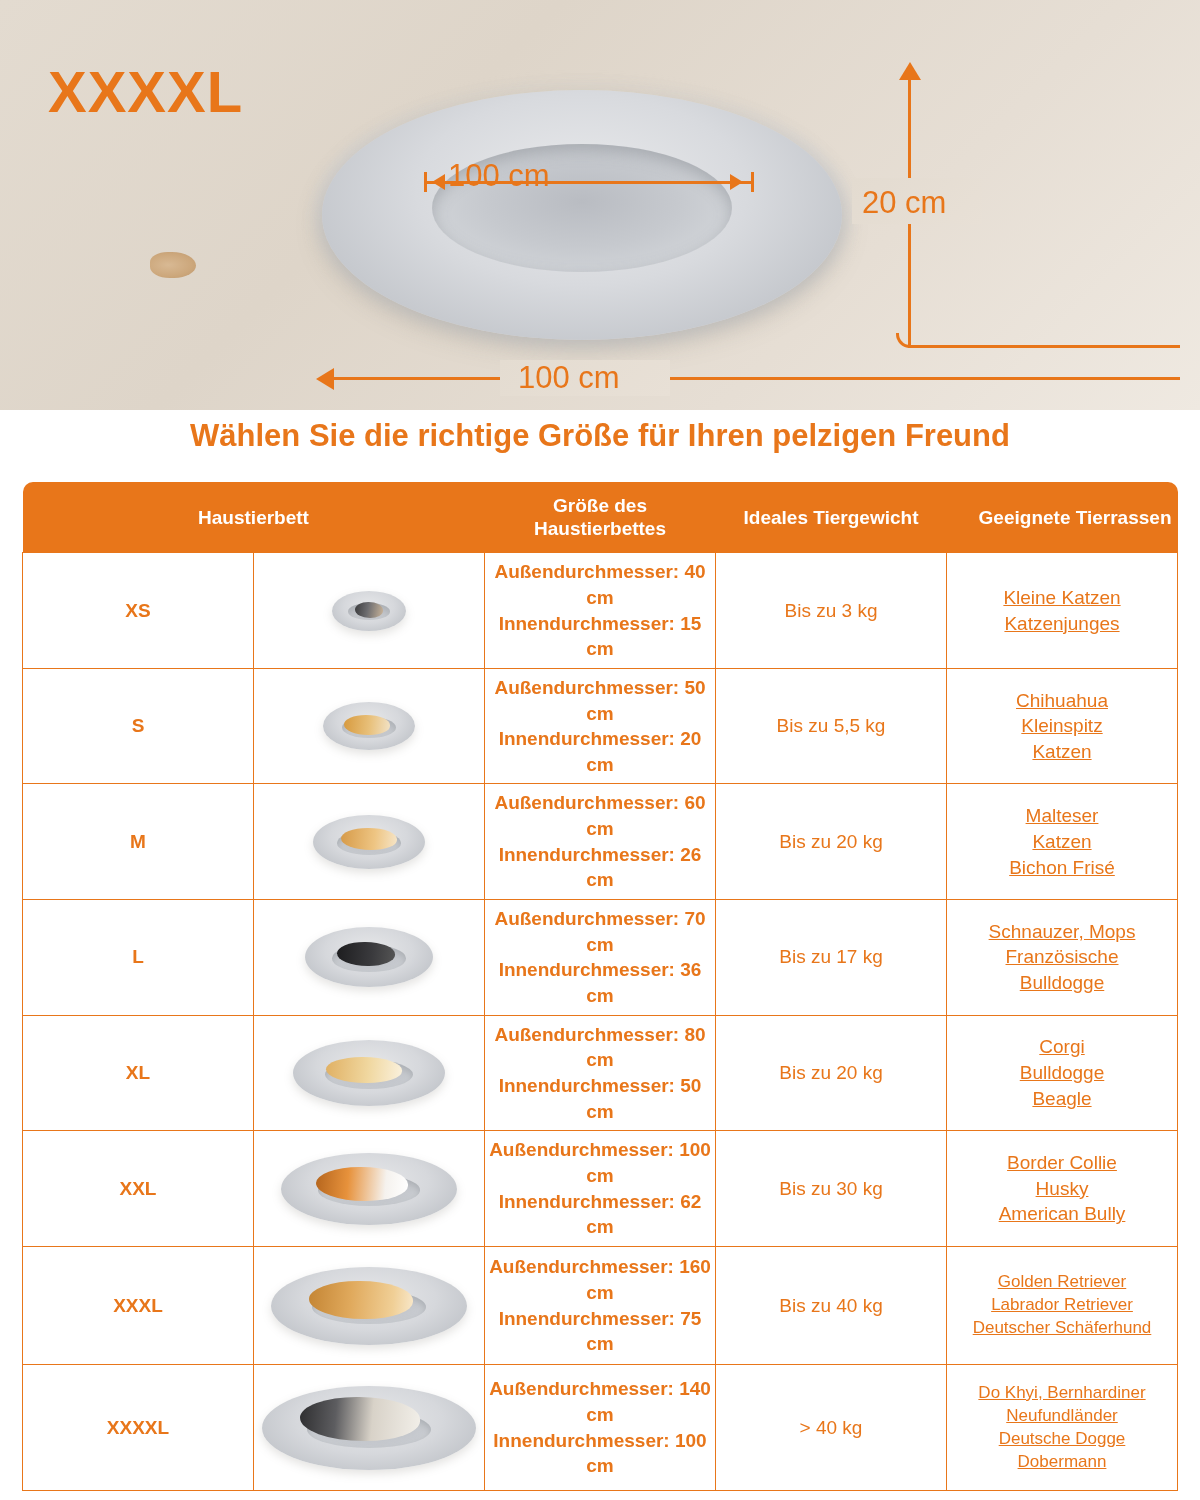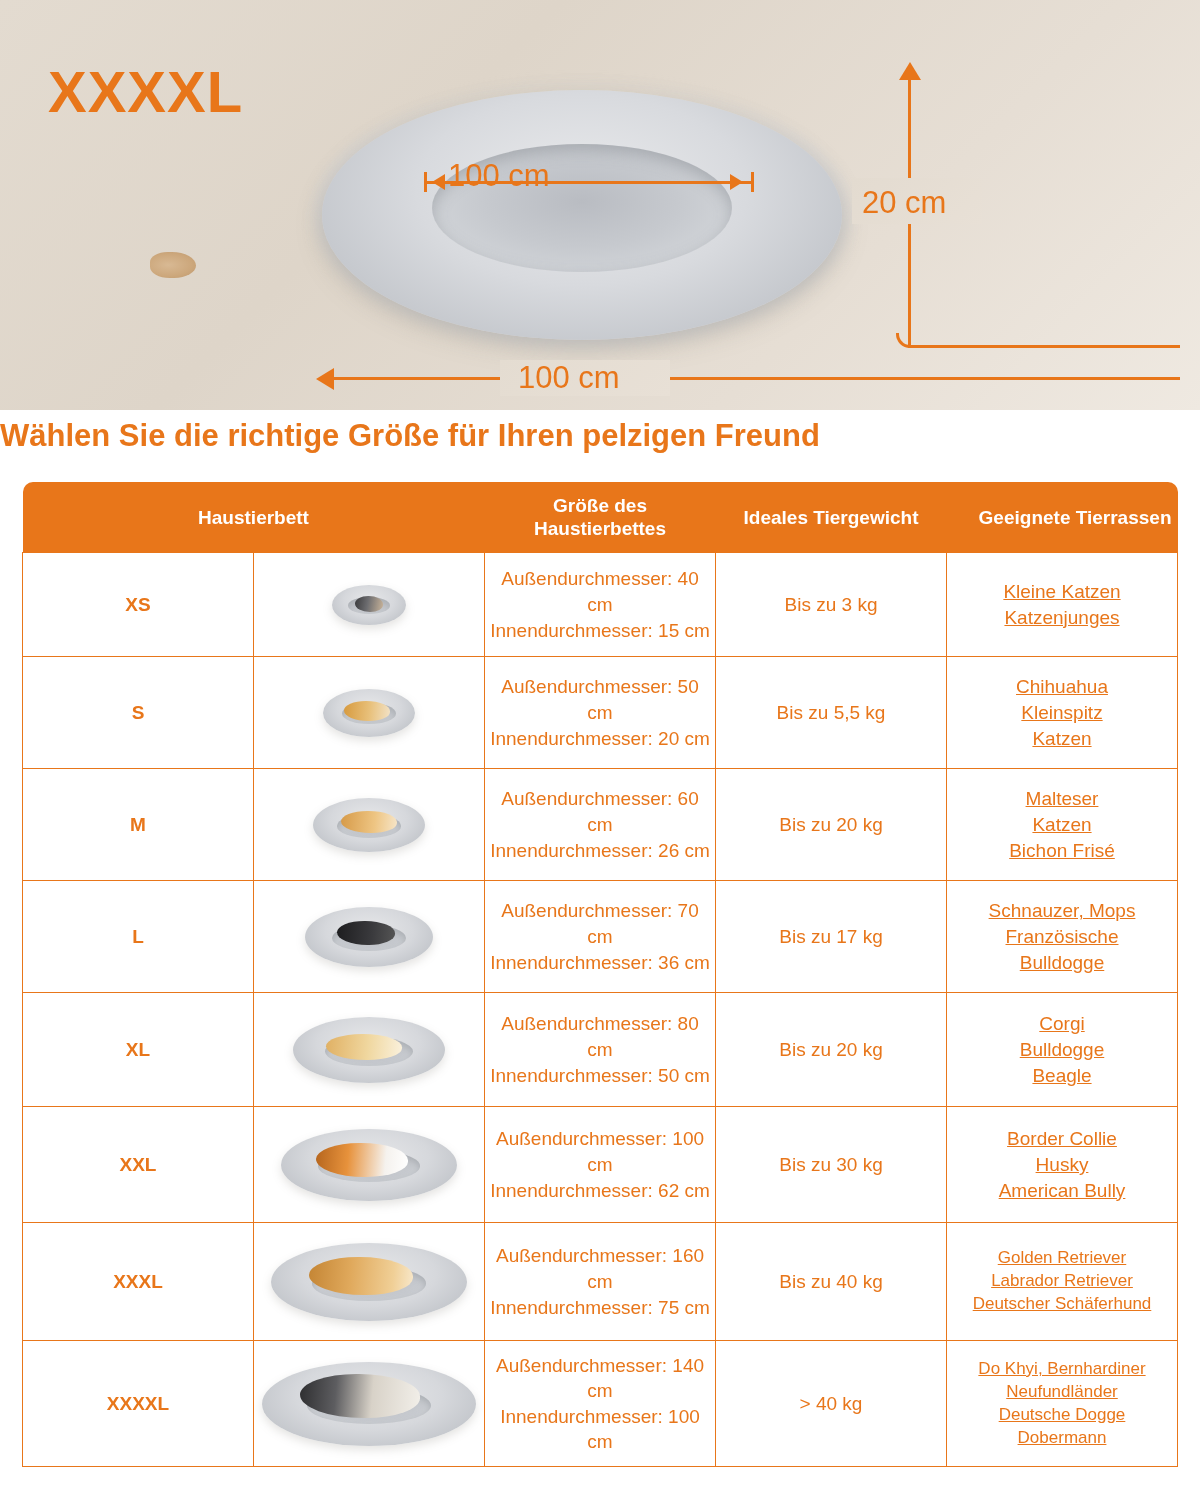--- a/index.html
+++ b/index.html
@@ -105,21 +105,21 @@
     background: radial-gradient(ellipse at 40% 50%, #d7b48a 0%, #c99f6e 60%, #b88d5d 100%);
     border-radius: 40% 55% 50% 45%;
     opacity: .85;
   }
 
   
   .subtitle {
     position: absolute;
     left: 0; top: 418px;
     width: 1200px;
-    text-align: left;
+    text-align: center;
     font-size: 31px;
     font-weight: bold;
     color: #e8761a;
   }
 
   
   .table-wrap {
     position: absolute;
     left: 22px;
     top: 482px;
@@ -162,21 +162,21 @@
     padding-left: 10px;
     vertical-align: top;
     padding-top: 10px;
     border-right: none;
   }
   td.c-img {
     width: 228px;
     border-left: none;
     padding: 4px;
   }
-  td.c-dim  { width: 350px; white-space: nowrap; }
+  td.c-dim  { width: 350px; white-space: nowrap; font-weight: bold; }
   td.c-wt   { width: 288px; }
   td.c-breed{ width: 242px; text-decoration: underline; }
   td.c-breed.small { font-size: 17px; }
 
   .imgcell { position: relative; height: 100%; display: flex; align-items: center; justify-content: center; }
   .mini-bed {
     position: relative;
     border-radius: 50%;
     background: radial-gradient(ellipse at 50% 40%, #e7e8ea 0%, #d6d8dc 48%, #c3c6cb 78%, #babec4 100%);
     box-shadow: 0 4px 10px rgba(130,126,120,0.22);

